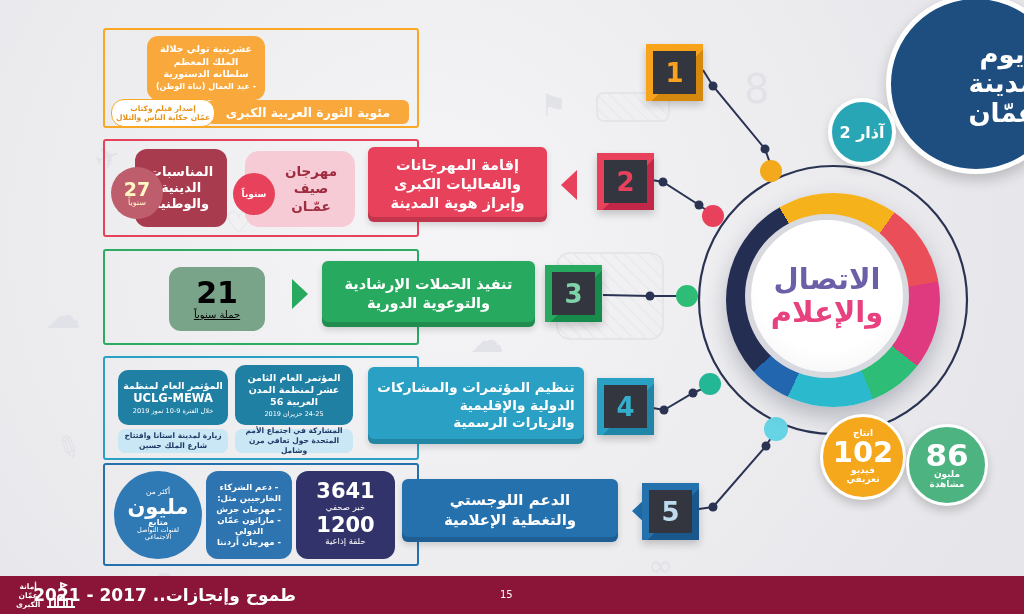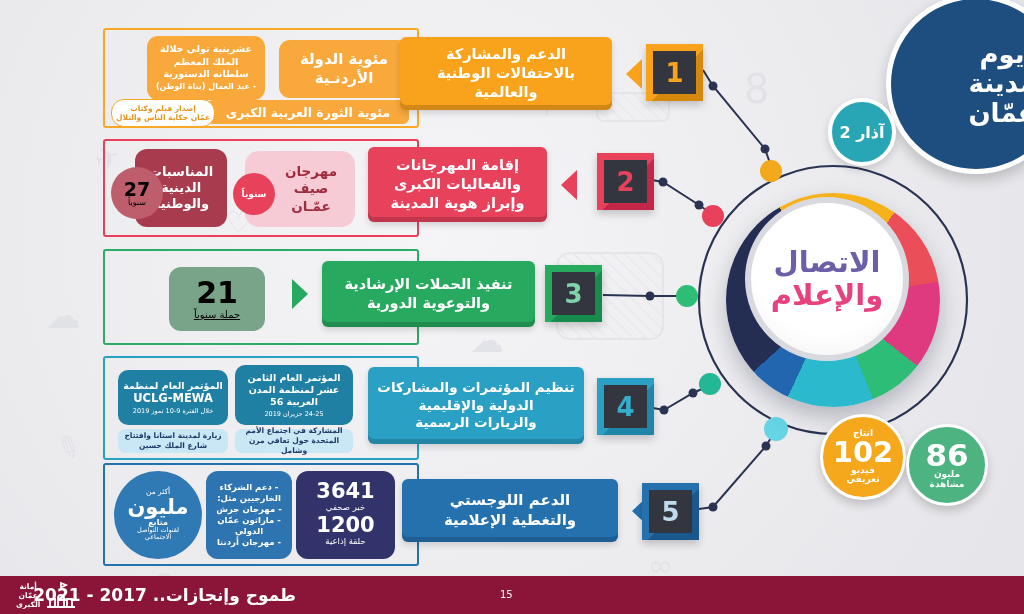--- a/index.html
+++ b/index.html
@@ -31,21 +31,21 @@
     box-shadow:inset 0 -5px 0 rgba(0,0,0,.16), 0 3px 6px rgba(0,0,0,.15);
     display:flex;align-items:center;justify-content:center;text-align:center;line-height:1.3;}
   .banner:after, .banner:before{content:"";position:absolute;top:50%;transform:translateY(-50%);
     border:15px solid transparent;}
   .b1{left:400px;top:37px;width:212px;height:73px;background:#F9A21B;font-size:14.5px;}
   .b1:after{right:-30px;border-right-color:#F9A21B;border-right-width:16px;}
   .b2{left:368px;top:147px;width:179px;height:75px;background:#E8415C;font-size:14.5px;}
   .b2:after{right:-30px;border-right-color:#E8415C;border-right-width:16px;}
   .b3{left:322px;top:261px;width:213px;height:66px;background:#27A95F;font-size:14.5px;}
   .b3:before{left:-30px;border-left-color:#27A95F;border-left-width:16px;}
-  .b4{left:368px;top:367px;width:216px;height:77px;background:#2AA0C4;font-size:13.5px;}
+  .b4{left:368px;top:367px;width:216px;height:77px;background:#2AA0C4;font-size:13.5px;text-align:right;}
   .b4:after{right:-30px;border-right-color:#2AA0C4;border-right-width:16px;}
   .b5{left:402px;top:479px;width:216px;height:63px;background:#2471AE;font-size:15px;}
   .b5:after{right:-30px;border-right-color:#2471AE;border-right-width:16px;}
 
   
   .cube{position:absolute;width:57px;height:57px;box-shadow:0 4px 8px rgba(0,0,0,.2);}
   .cube .inner{position:absolute;left:7px;top:7px;width:43px;height:43px;background:#33363F;
     display:flex;align-items:center;justify-content:center;font-weight:bold;font-size:26px;}
   .c1{left:646px;top:44px;background:linear-gradient(135deg,#F9A21B 55%,#D4880E 55%);}
   .c2{left:597px;top:153px;background:linear-gradient(135deg,#E8415C 55%,#C22748 55%);}
@@ -61,21 +61,21 @@
   .r1-b{right:152px;top:6px;width:118px;height:64px;font-size:9.5px;line-height:1.3;}
   .r1-b .sub{font-size:8px;margin-top:2px;}
   .r1-strip{right:8px;top:70px;width:202px;height:24px;font-size:12.5px;border-radius:6px;}
   .r1-pill{position:absolute;left:6px;top:69px;width:102px;height:26px;background:#fff;
     border:1px solid #F9A825;border-radius:13px;color:#E8941A;font-size:7.5px;font-weight:bold;line-height:1.25;}
 
   
   .r2-dark{position:absolute;left:30px;top:8px;width:92px;height:78px;background:#A83B4D;
     border-radius:12px;color:#fff;font-weight:bold;font-size:13px;line-height:1.25;}
   .r2-27{position:absolute;left:6px;top:26px;width:52px;height:52px;border-radius:50%;
-    background:#BE5E6D;color:#000000;line-height:1;}
+    background:#BE5E6D;color:#fef9c3;line-height:1;}
   .r2-27 .v{font-size:19px;font-weight:bold;} .r2-27 .l{font-size:8px;}
   .r2-pink{position:absolute;left:140px;top:10px;width:110px;height:76px;background:#F7CBD5;
     border-radius:14px;color:#9E2B3E;font-weight:bold;font-size:13.5px;line-height:1.3;padding-left:22px;box-sizing:border-box;}
   .r2-badge{position:absolute;left:128px;top:32px;width:42px;height:42px;border-radius:50%;
     background:#E8415C;color:#fff;font-size:9px;font-weight:bold;z-index:2;}
 
   
   .r3-stat{position:absolute;left:64px;top:16px;width:96px;height:64px;background:#7AA489;
     border-radius:12px;color:#000000;line-height:1;}
   .r3-stat .v{font-size:30px;font-weight:bold;} .r3-stat .l{font-size:10px;margin-top:2px;text-decoration:underline;}
@@ -103,21 +103,21 @@
     border-radius:12px;color:#fff;line-height:1;}
   .r5-media .v{font-size:21px;font-weight:bold;} .r5-media .l{font-size:8.5px;margin:1px 0 4px;}
 
   
   .donut{position:absolute;left:726px;top:193px;width:214px;height:214px;border-radius:50%;
     background:conic-gradient(from -30deg,
       #F6B21B 0 65deg, #EA4E58 65deg 110deg, #DF3A80 110deg 158deg,
       #2EBD77 158deg 188deg, #2BB9CE 188deg 235deg, #2166AE 235deg 258deg,
       #242D52 258deg 360deg);
     box-shadow:0 10px 22px rgba(40,45,70,.28);}
-  .donut .hole{position:absolute;left:19px;top:4px;width:164px;height:164px;border-radius:50%;
+  .donut .hole{position:absolute;left:19px;top:21px;width:164px;height:164px;border-radius:50%;
     background:radial-gradient(circle at 50% 38%, #FFFFFF 60%, #F0F0F3 100%);
     border:6px solid #D9DADF;box-sizing:border-box;
     display:flex;flex-direction:column;align-items:center;justify-content:center;line-height:1.15;}
   .ct1{color:#6C5FA7;font-size:29px;font-weight:bold;}
   .ct2{color:#E8417F;font-size:29px;font-weight:bold;}
 
   
   .hdr{position:absolute;left:886px;top:-6px;width:180px;height:180px;border-radius:50%;
     background:#1D4E7F;border:5px solid #fff;box-sizing:border-box;box-shadow:0 6px 14px rgba(0,0,0,.2);
     display:flex;align-items:center;justify-content:center;}
@@ -184,35 +184,30 @@
     <circle class="node" cx="713" cy="507" r="4.5"></circle>
     <circle class="node" cx="766" cy="446" r="4.5"></circle>
     <circle cx="771" cy="171" r="11" fill="#F2A91C"></circle>
     <circle cx="713" cy="216" r="11" fill="#E8415C"></circle>
     <circle cx="687" cy="296" r="11" fill="#2EBD77"></circle>
     <circle cx="710" cy="384" r="11" fill="#23B795"></circle>
     <circle cx="776" cy="429" r="12" fill="#66D4E4"></circle>
   </svg>
 
   <div class="rowbox r1">
-    <div class="or-box r1-a c pre">مئوية الدولة
-الأردنـية</div>
     <div class="or-box r1-strip c">مئوية الثورة العربية الكبرى</div>
     <div class="or-box r1-b c col">
       <div class="pre" style="text-align:center">عشرينية تولي جلالة
 الملك المعظم
 سلطانه الدستورية</div>
       <div class="sub">- عيد العمال (بناة الوطن)</div>
     </div>
     <div class="r1-pill c pre">إصدار فيلم وكتاب
 عمّان حكاية الناس والتلال</div>
   </div>
-  <div class="banner b1 pre">الدعم والمشاركة
-بالاحتفالات الوطنية
-والعالمية</div>
   <div class="cube c1">
     <div class="inner">1</div>
   </div>
 
   <div class="rowbox r2">
     <div class="r2-dark c pre">المناسبات
 الدينية
 والوطنية</div>
     <div class="r2-27 c col">
       <div class="v">27</div>

